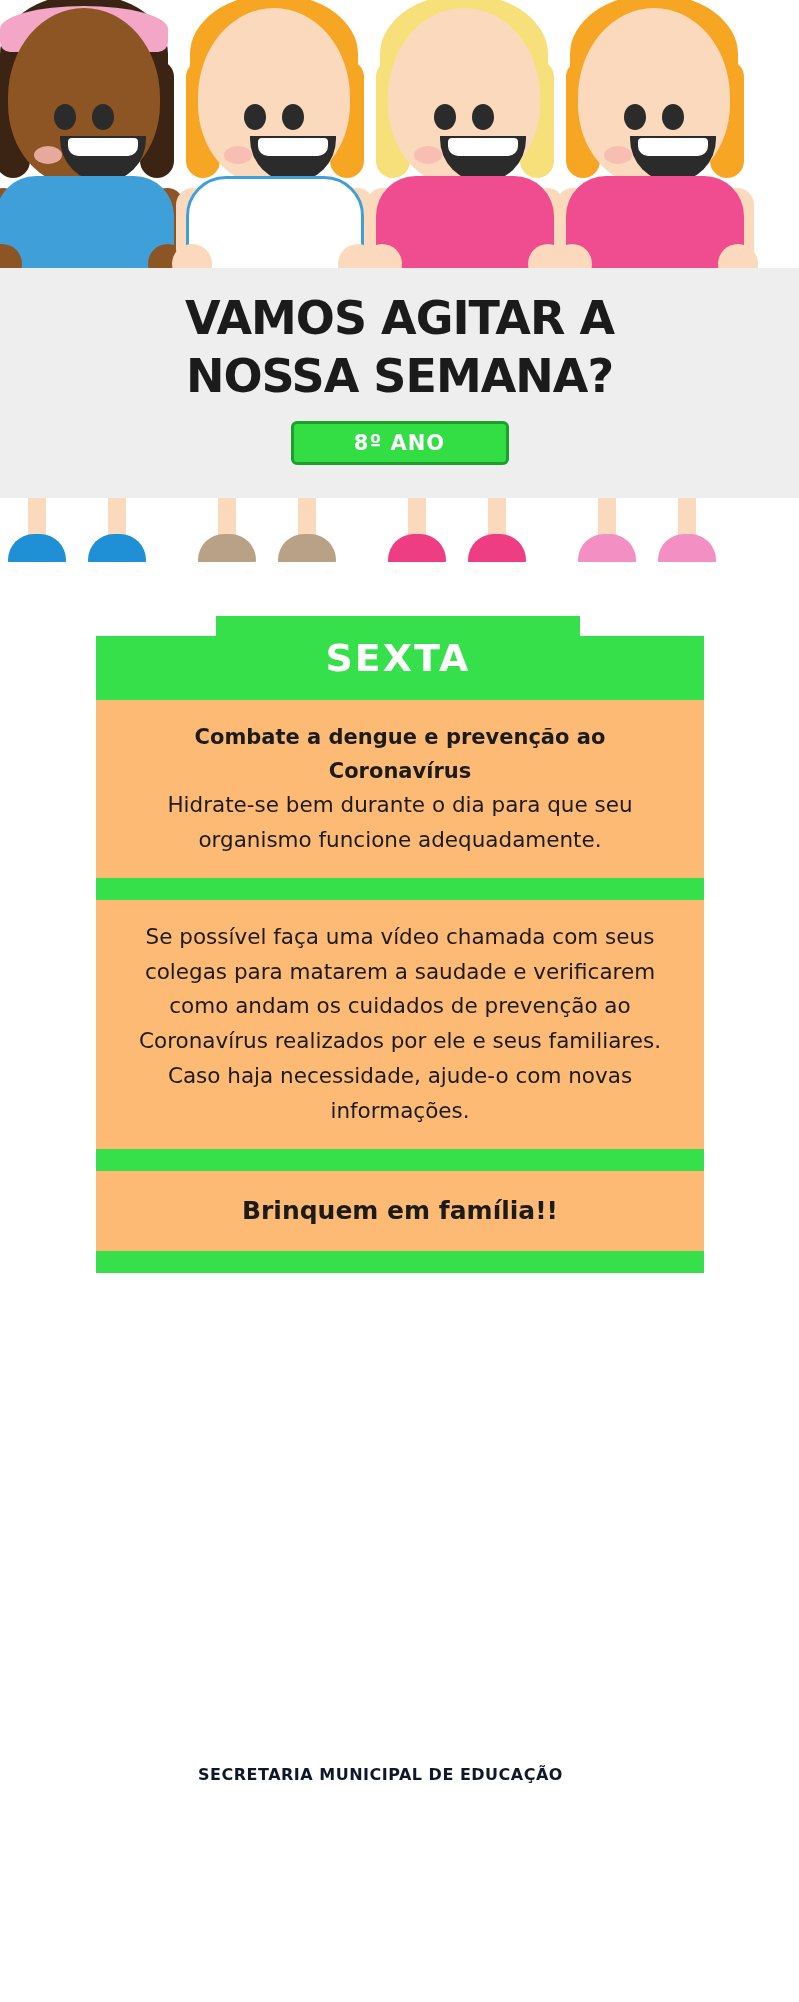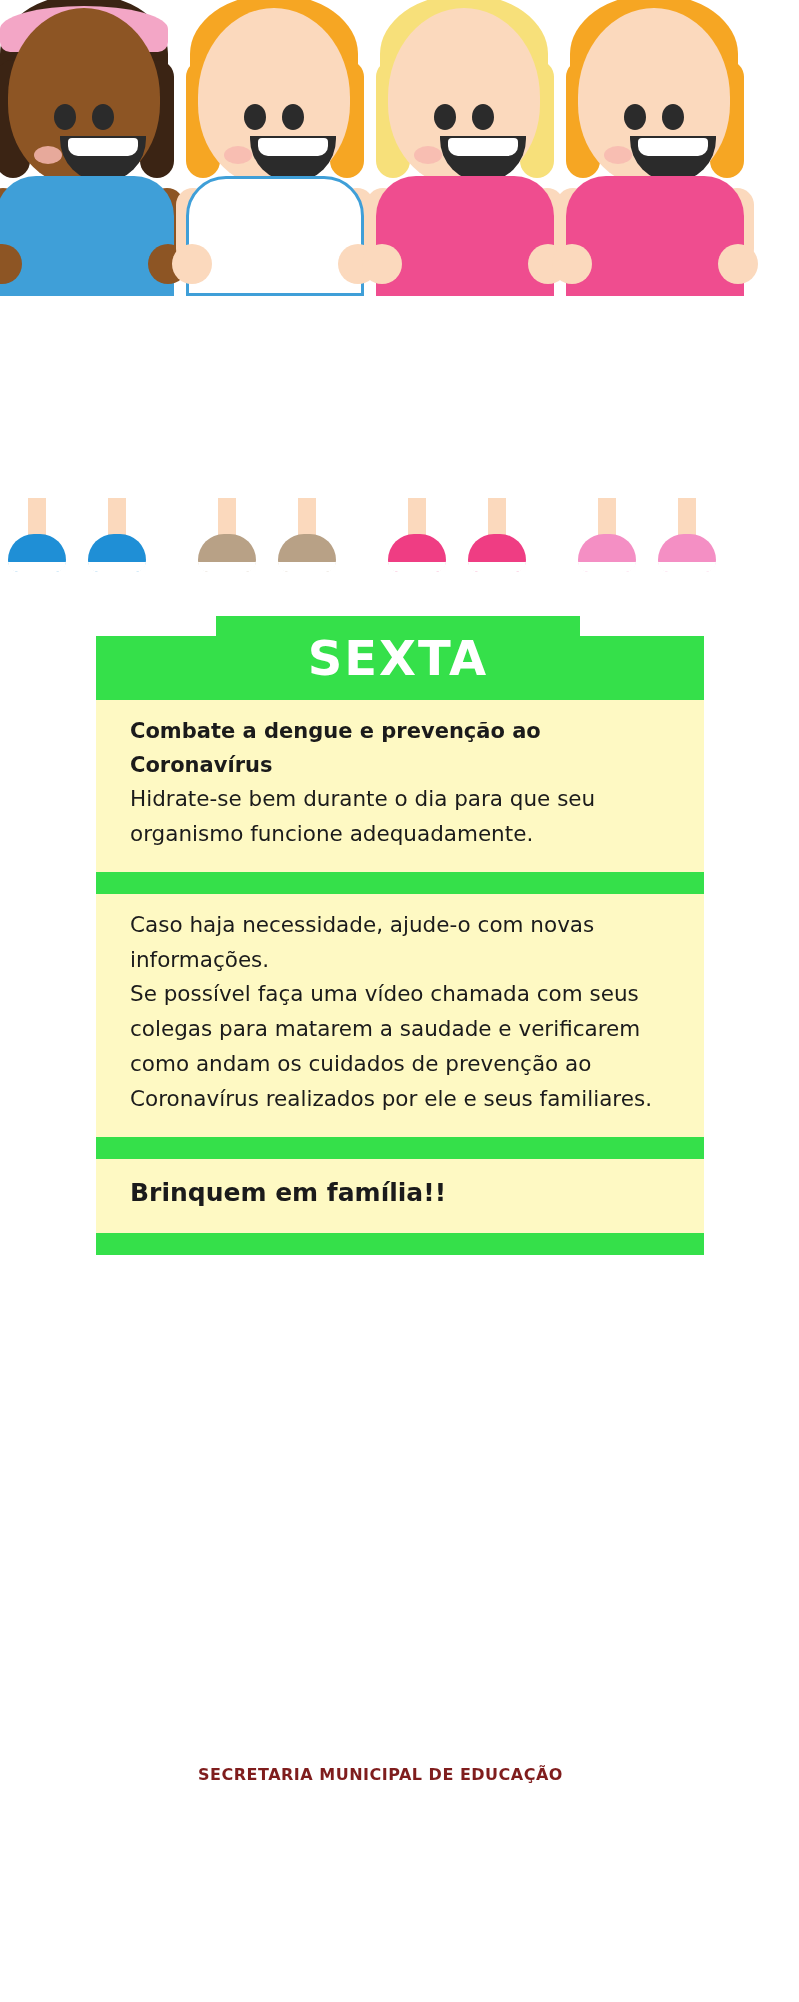--- a/index.html
+++ b/index.html
@@ -165,28 +165,29 @@
   }
   .day-tab .center{
     position:absolute;left:120px;top:-20px;
     width:364px;height:84px;
     background:#35e04a;
     display:flex;align-items:center;justify-content:center;
   }
   .day-label{
     font-family:"DejaVu Sans", sans-serif;
     font-weight:bold;
-    font-size:48px;
+    font-size:38px;
     letter-spacing:2px;
     color:#ffffff;
     text-transform:uppercase;
   }
   .panel{
-    background:#fef9c3;
-    padding:14px 34px 20px;
+    background:#fdba74;
+    padding:20px 34px 20px;
+    text-align:center;
     font-family:"DejaVu Sans", sans-serif;
     color:#1b1b1b;
     font-size:21.5px;
     line-height:1.62;
   }
   .panel p{margin:0;}
   .panel p.bold{font-weight:bold;font-size:21px;}
   .panel p.big{font-size:25px;}
   .panel p.big-bold{font-size:25px;font-weight:bold;}
   .divider{
@@ -194,21 +195,21 @@
   }
   .footer{
     position:absolute;
     left:0;top:1765px;
     width:761px;
     text-align:center;
     font-family:"DejaVu Sans", sans-serif;
     font-weight:bold;
     font-size:16px;
     letter-spacing:.5px;
-    color:#7f1d1d;
+    color:#0f172a;
   }
 </style>
 </head>
 <body>
 
 <div class="hero">
 
   <div class="kids">
 
     <div class="kid" id="kid1">
@@ -287,20 +288,29 @@
       </div>
       <div class="arm-l"></div>
       <div class="arm-r"></div>
       <div class="body"></div>
       <div class="hand-l"></div>
       <div class="hand-r"></div>
     </div>
 
   </div>
 
+  <div class="banner">
+    <div class="banner-title">
+      <div>VAMOS AGITAR A</div>
+      <div>NOSSA SEMANA?</div>
+    </div>
+    <div class="grade-pill">
+      <span>8º ANO</span>
+    </div>
+  </div>
 
   <div class="legs">
     <div class="leg" style="left:28px;"></div>
       <div class="leg" style="left:108px;"></div>
     <div class="shoe" style="left:8px;background:#1f8fd6;">
         <div class="sole"></div>
       </div>
     <div class="shoe" style="left:88px;background:#1f8fd6;">
         <div class="sole"></div>
       </div>
@@ -343,22 +353,22 @@
   </div>
 
   <div class="panel">
     <p class="bold">Combate a dengue e prevenção ao Coronavírus</p>
     <p>Hidrate-se bem durante o dia para que seu organismo funcione adequadamente.</p>
   </div>
 
   <div class="divider"></div>
 
   <div class="panel">
+    <p>Se possível faça uma vídeo chamada com seus colegas para matarem a saudade e verificarem como andam os cuidados de prevenção ao Coronavírus realizados por ele e seus familiares.</p>
     <p>Caso haja necessidade, ajude-o com novas informações.</p>
-    <p>Se possível faça uma vídeo chamada com seus colegas para matarem a saudade e verificarem como andam os cuidados de prevenção ao Coronavírus realizados por ele e seus familiares.</p>
   </div>
 
   <div class="divider"></div>
 
   <div class="panel">
     <p class="big-bold">Brinquem em família!!</p>
   </div>
 
   <div class="divider"></div>
 </div>

